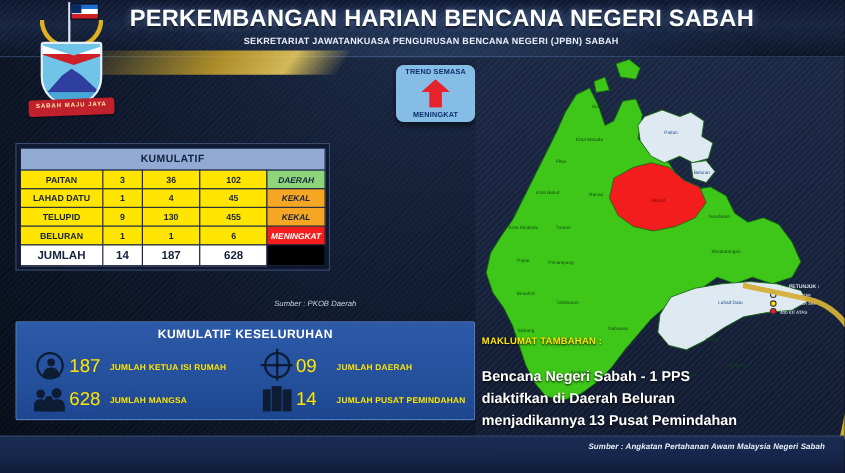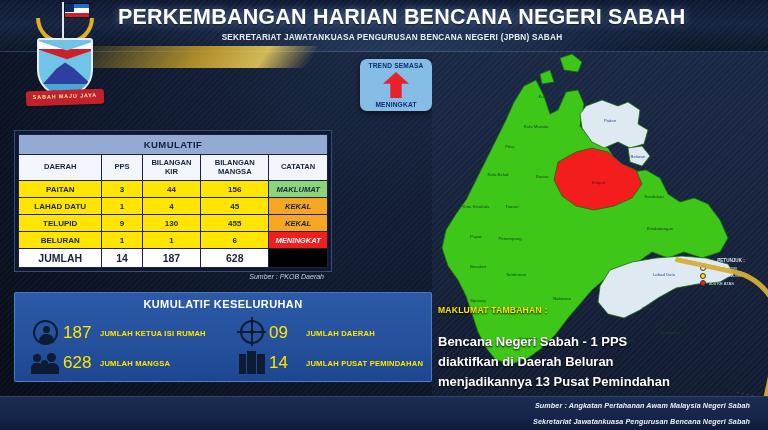--- a/index.html
+++ b/index.html
@@ -75,21 +75,21 @@
   .trend .t-bot { position: absolute; bottom: 3px; left: 0; width: 100%; text-align: center;
     font-size: 6.6px; font-weight: bold; color: #0f2d6b; letter-spacing: .2px; }
   .trend .arrow { position: absolute; left: 50%; top: 13px; width: 26px; height: 26px; margin-left: -13px;
     background: #e8222a; clip-path: polygon(50% 0,100% 45%,72% 45%,72% 100%,28% 100%,28% 45%,0 45%); }
 
   
   .datetime { position: absolute; right: 18px; top: 62px; font-size: 10.5px; font-weight: bold;
     color: #ffffff; letter-spacing: .3px; text-shadow: 0 1px 2px #000; }
 
   
-  .tablewrap { position: absolute; left: 14px; top: 130px; width: 318px;
+  .tablewrap { position: absolute; left: 14px; top: 130px; width: 286px;
     background: #0e1830; padding: 3px; border: 1px solid rgba(140,175,225,.35); }
   table { width: 100%; border-collapse: collapse; table-layout: fixed; }
   table td, table th { border: 1px solid #1a2440; text-align: center; padding: 3px 1px;
     font-size: 8px; font-weight: bold; color: #16233f; }
   .t-title { background: #92aad4; color: #11223f; font-size: 9.5px; letter-spacing: .4px; padding: 4px; }
   .t-head td { background: #f2f5fb; font-size: 7.6px; color: #16233f; height: 26px; line-height: 1.15; }
   .t-row td { background: #ffe500; height: 17px; font-size: 8px; }
   .t-row td.note { font-style: italic; font-size: 7.6px; }
   .note.menurun  { background: #8ed47a; }
   .note.kekal    { background: #f5a623; }
@@ -213,43 +213,26 @@
         <col style="width:27%">
           <col style="width:13%">
           <col style="width:19%">
           <col style="width:22%">
           <col style="width:19%">
       </colgroup>
       <tbody>
           <tr>
         <td class="t-title" colspan="5">KUMULATIF</td>
       </tr>
-      <tr class="t-head">
-        <td>
-          <span>DAERAH</span>
-        </td>
-        <td>
-          <span>PPS</span>
-        </td>
-        <td>
-          <span>BILANGAN</span><br><span>KIR</span>
-        </td>
-        <td>
-          <span>BILANGAN</span><br><span>MANGSA</span>
-        </td>
-        <td>
-          <span>CATATAN</span>
-        </td>
-      </tr>
       <tr class="t-row">
         <td>PAITAN</td>
         <td>3</td>
-        <td>44</td>
-        <td>156</td>
-        <td class="note menurun">MAKLUMAT</td>
+        <td>36</td>
+        <td>102</td>
+        <td class="note menurun">DAERAH</td>
       </tr>
       <tr class="t-row">
         <td>LAHAD DATU</td>
         <td>1</td>
         <td>4</td>
         <td>45</td>
         <td class="note kekal">KEKAL</td>
       </tr>
       <tr class="t-row">
         <td>TELUPID</td>
@@ -399,16 +382,15 @@
 
   <div class="gold-swoosh"></div>
 
   <div class="maklumat">
     <div class="mk-title">MAKLUMAT TAMBAHAN :</div>
     <div class="mk-body">Bencana Negeri Sabah - 1 PPS diaktifkan di Daerah Beluran menjadikannya 13 Pusat Pemindahan Sementara masih aktif di seluruh Negeri Sabah.</div>
   </div>
 
   <div class="footer">
     <div class="credit c1">Sumber : Angkatan Pertahanan Awam Malaysia Negeri Sabah</div>
-    <div class="credit c2">Sekretariat Jawatankuasa Pengurusan Bencana Negeri Sabah</div>
   </div>
 
 </div>
 
 </body></html>

